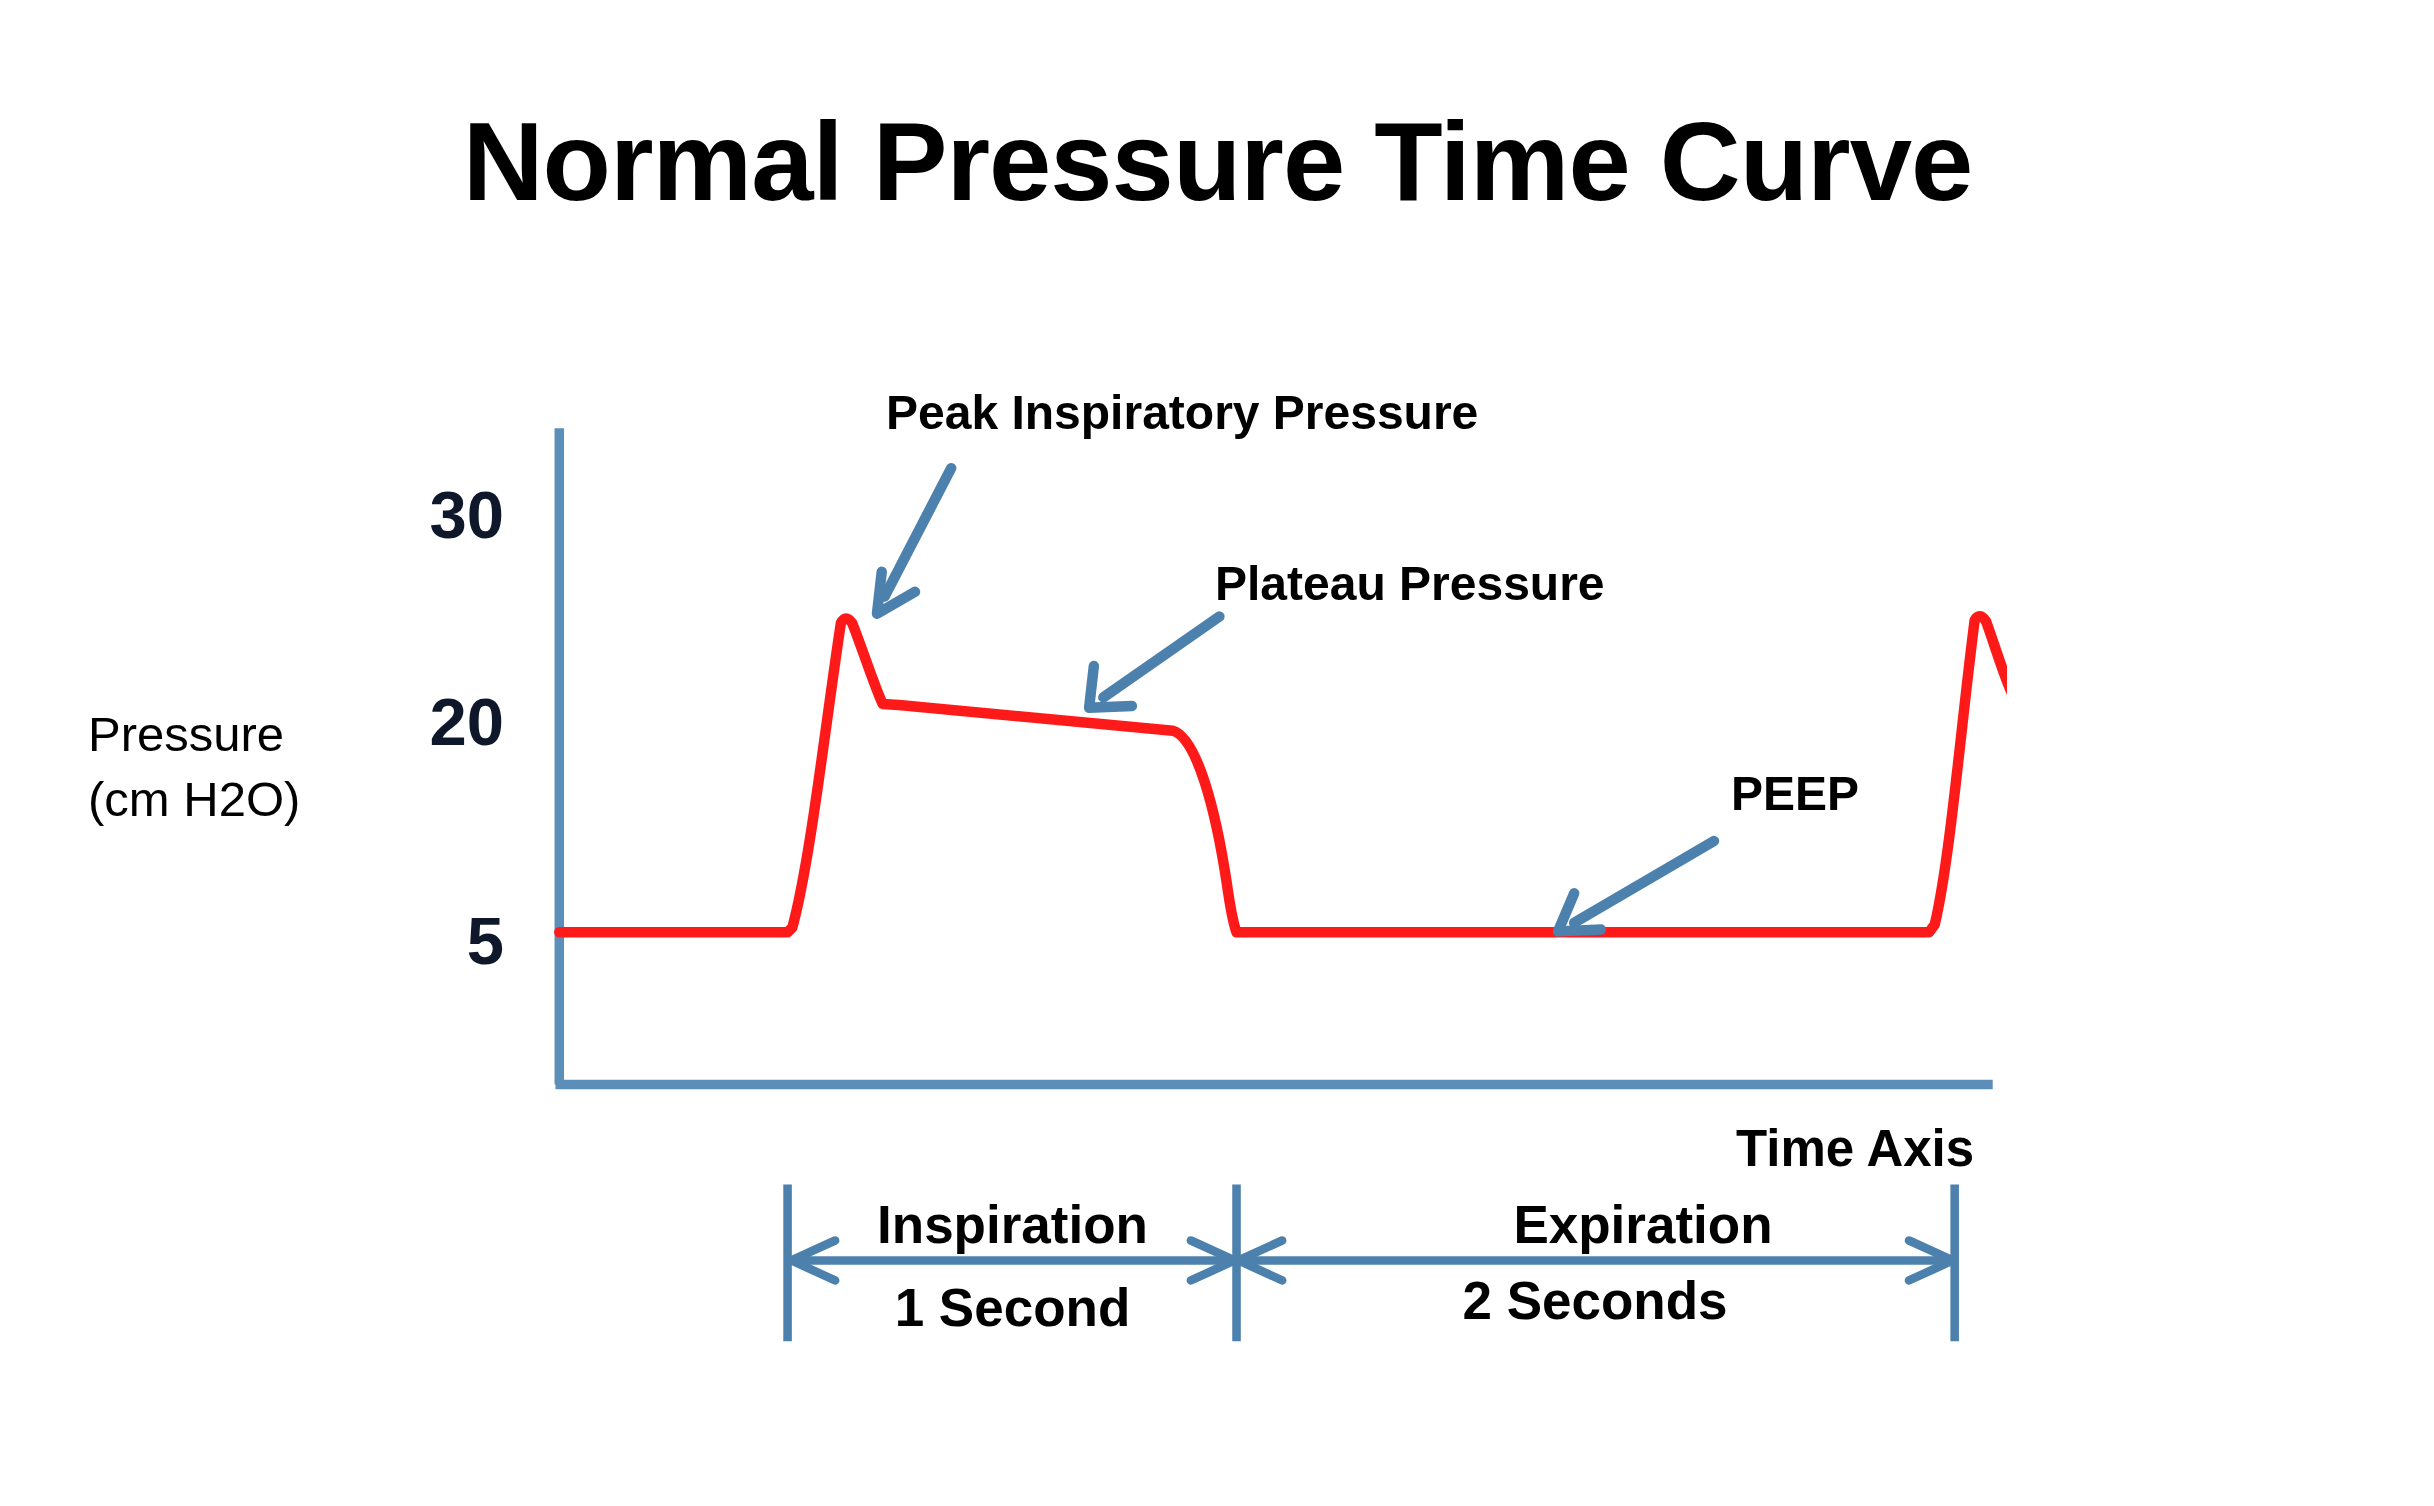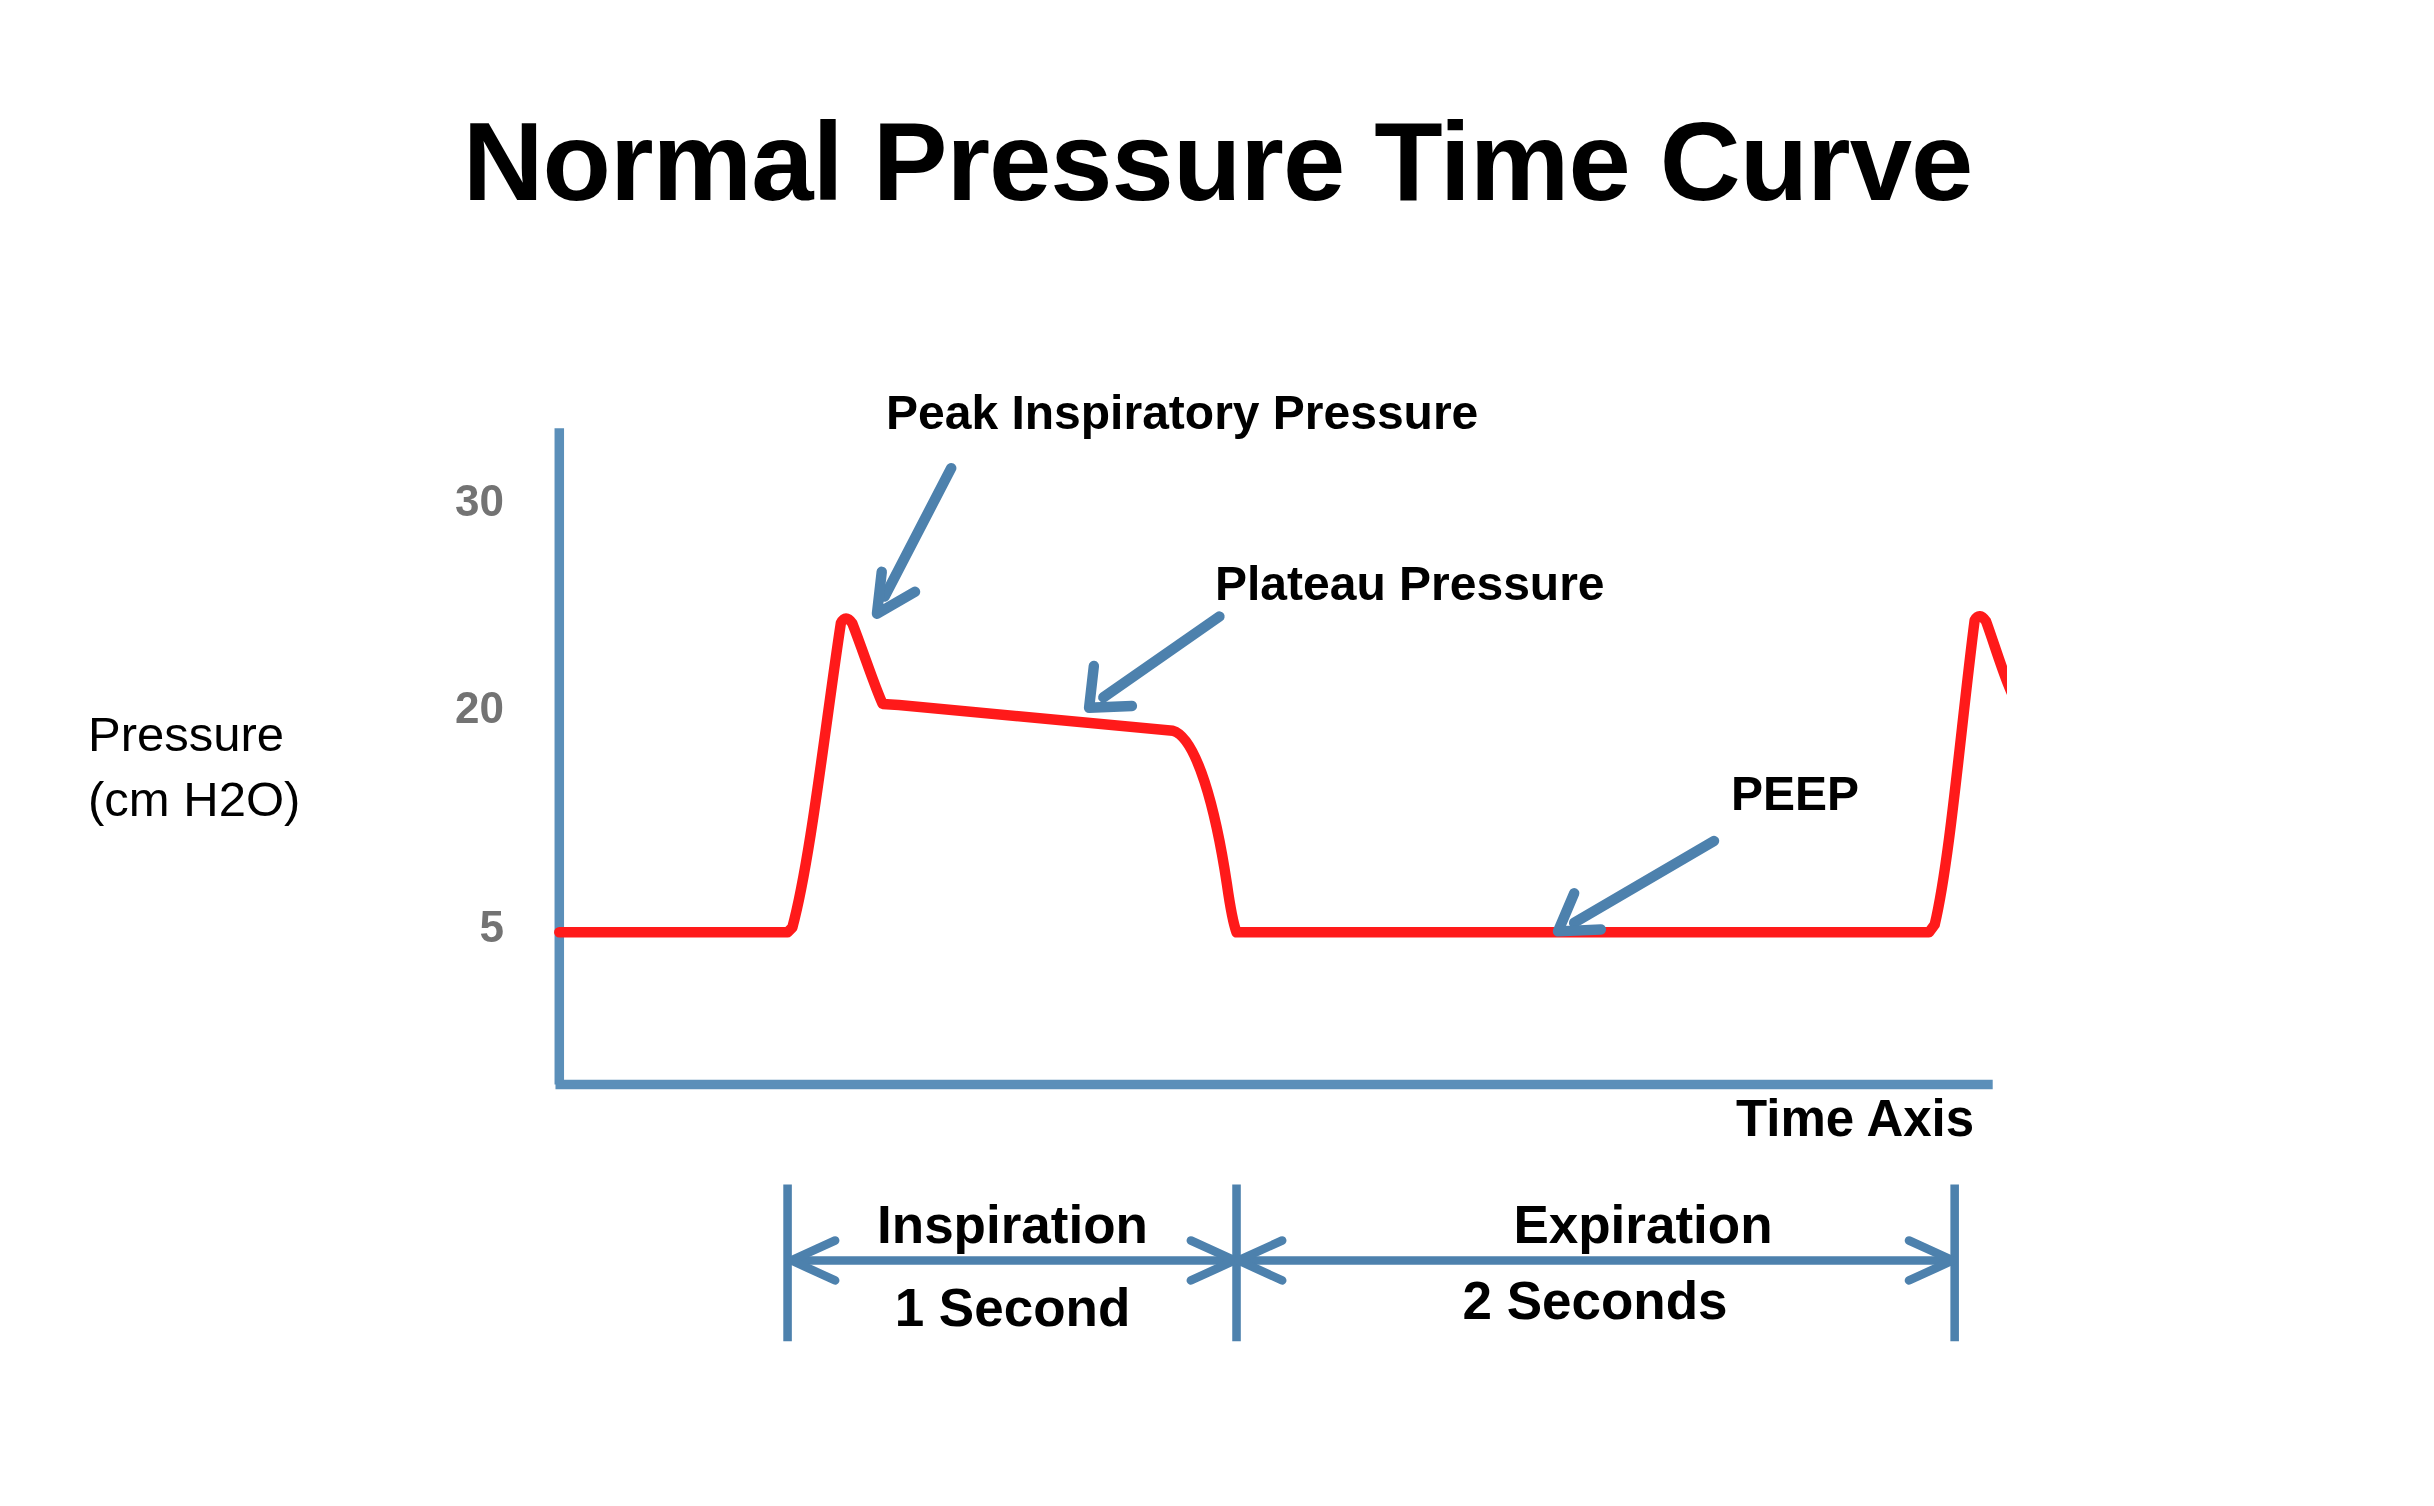--- a/index.html
+++ b/index.html
@@ -33,23 +33,23 @@
   }
   .axis-label {
     position: absolute;
     font-size: 49px;
     font-weight: normal;
     color: #000000;
     white-space: nowrap;
   }
   .tick-label {
     position: absolute;
-    font-size: 44px;
+    font-size: 67px;
     font-weight: bold;
-    color: #737373;
+    color: #0f172a;
     text-align: right;
     white-space: nowrap;
   }
   .annot-label {
     position: absolute;
     font-size: 48px;
     font-weight: bold;
     color: #000000;
     white-space: nowrap;
   }
@@ -90,21 +90,21 @@
   </div>
 
   <div class="tick-label" style="left:380px; top:476px; width:124px;">30</div>
   <div class="tick-label" style="left:380px; top:683px; width:124px;">20</div>
   <div class="tick-label" style="left:380px; top:902px; width:124px;">5</div>
 
   <div class="annot-label" style="left:1215px; top:556px;">Plateau Pressure</div>
   <div class="annot-label" style="left:886px; top:385px;">Peak Inspiratory Pressure</div>
   <div class="annot-label" style="left:1731px; top:766px;">PEEP</div>
 
-  <div class="axis-label" style="left:1736px; top:1089px; font-weight:bold; font-size:51px;">Time Axis</div>
+  <div class="axis-label" style="left:1736px; top:1119px; font-weight:bold; font-size:51px;">Time Axis</div>
 
   <div class="span-label" style="left:789px; top:1194px; width:447px;">Inspiration</div>
   <div class="span-label" style="left:789px; top:1270px; width:447px;margin-top:7px;">1 Second</div>
 
   <div class="span-label" style="left:1284px; top:1194px; width:718px;">Expiration</div>
   <div class="span-label" style="left:1236px; top:1270px; width:718px;text-align:center;">2 Seconds</div>
 
   <svg class="overlay" viewBox="0 0 2560 1584" xmlns="http://www.w3.org/2000/svg">
 
     <line x1="588" y1="450" x2="588" y2="1140" stroke="#5B8FB9" stroke-width="10"></line>

